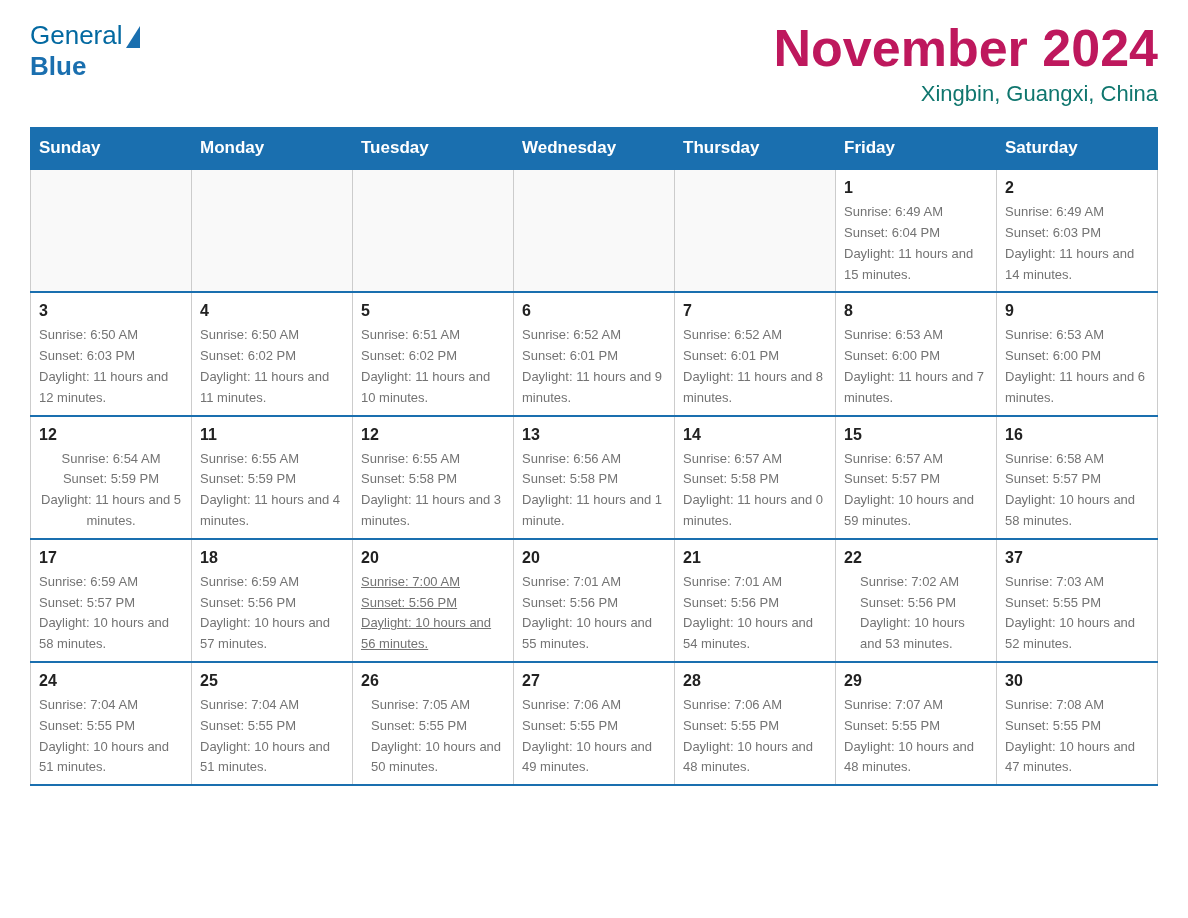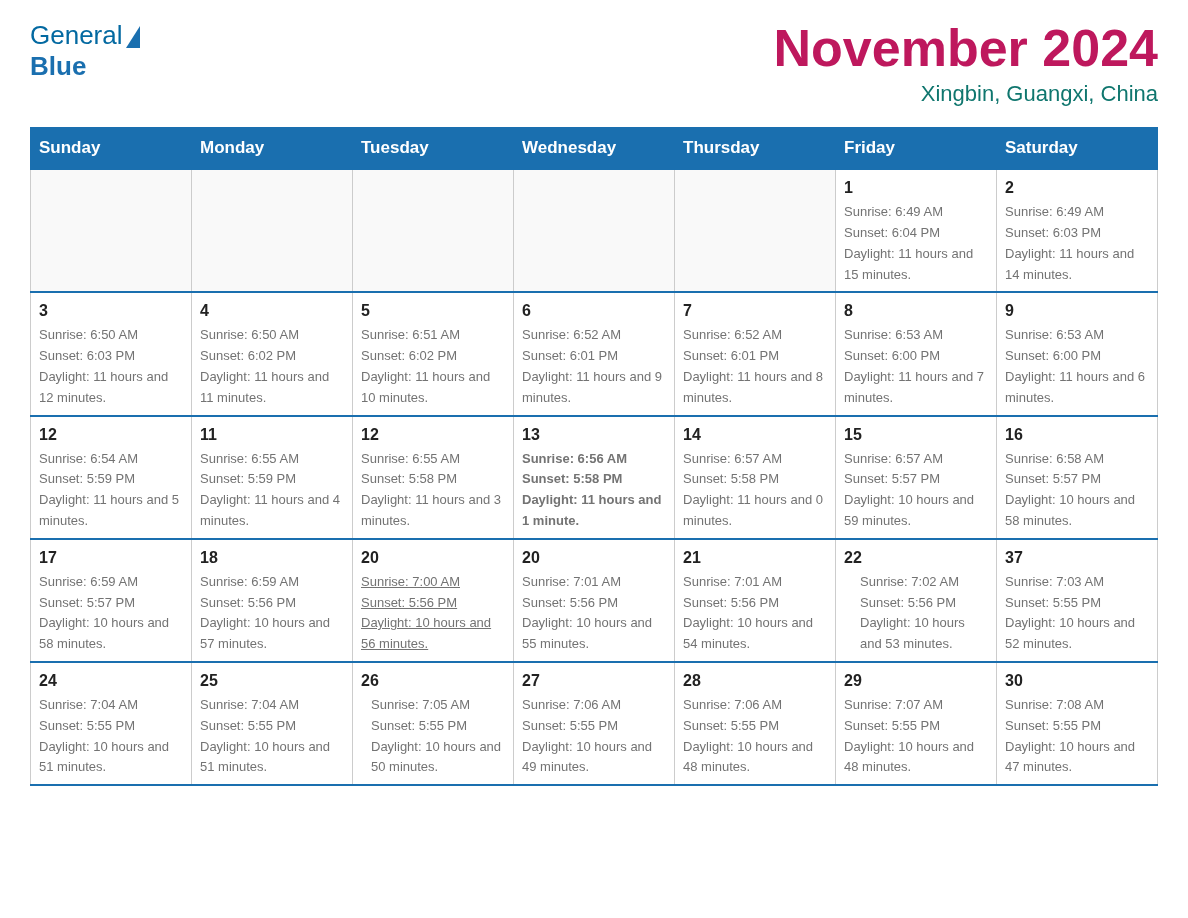--- a/index.html
+++ b/index.html
@@ -192,39 +192,39 @@
         <td>
           <span class="day-number">9</span>
           <div class="day-info" style="white-space: pre-line;">Sunrise: 6:53 AM
 Sunset: 6:00 PM
 Daylight: 11 hours and 6 minutes.</div>
         </td>
       </tr>
       <tr>
         <td>
           <span class="day-number">12</span>
-          <div class="day-info" style="white-space: pre-line;">Sunrise: 6:54 AM
+          <div class="day-info" style="white-space: pre-line; text-align: center;">Sunrise: 6:54 AM
 Sunset: 5:59 PM
 Daylight: 11 hours and 5 minutes.</div>
         </td>
         <td>
           <span class="day-number">11</span>
           <div class="day-info" style="white-space: pre-line;">Sunrise: 6:55 AM
 Sunset: 5:59 PM
 Daylight: 11 hours and 4 minutes.</div>
         </td>
         <td>
           <span class="day-number">12</span>
           <div class="day-info" style="white-space: pre-line;">Sunrise: 6:55 AM
 Sunset: 5:58 PM
 Daylight: 11 hours and 3 minutes.</div>
         </td>
         <td>
           <span class="day-number">13</span>
-          <div class="day-info" style="white-space: pre-line; font-weight: bold;">Sunrise: 6:56 AM
+          <div class="day-info" style="white-space: pre-line;">Sunrise: 6:56 AM
 Sunset: 5:58 PM
 Daylight: 11 hours and 1 minute.</div>
         </td>
         <td>
           <span class="day-number">14</span>
           <div class="day-info" style="white-space: pre-line;">Sunrise: 6:57 AM
 Sunset: 5:58 PM
 Daylight: 11 hours and 0 minutes.</div>
         </td>
         <td>

